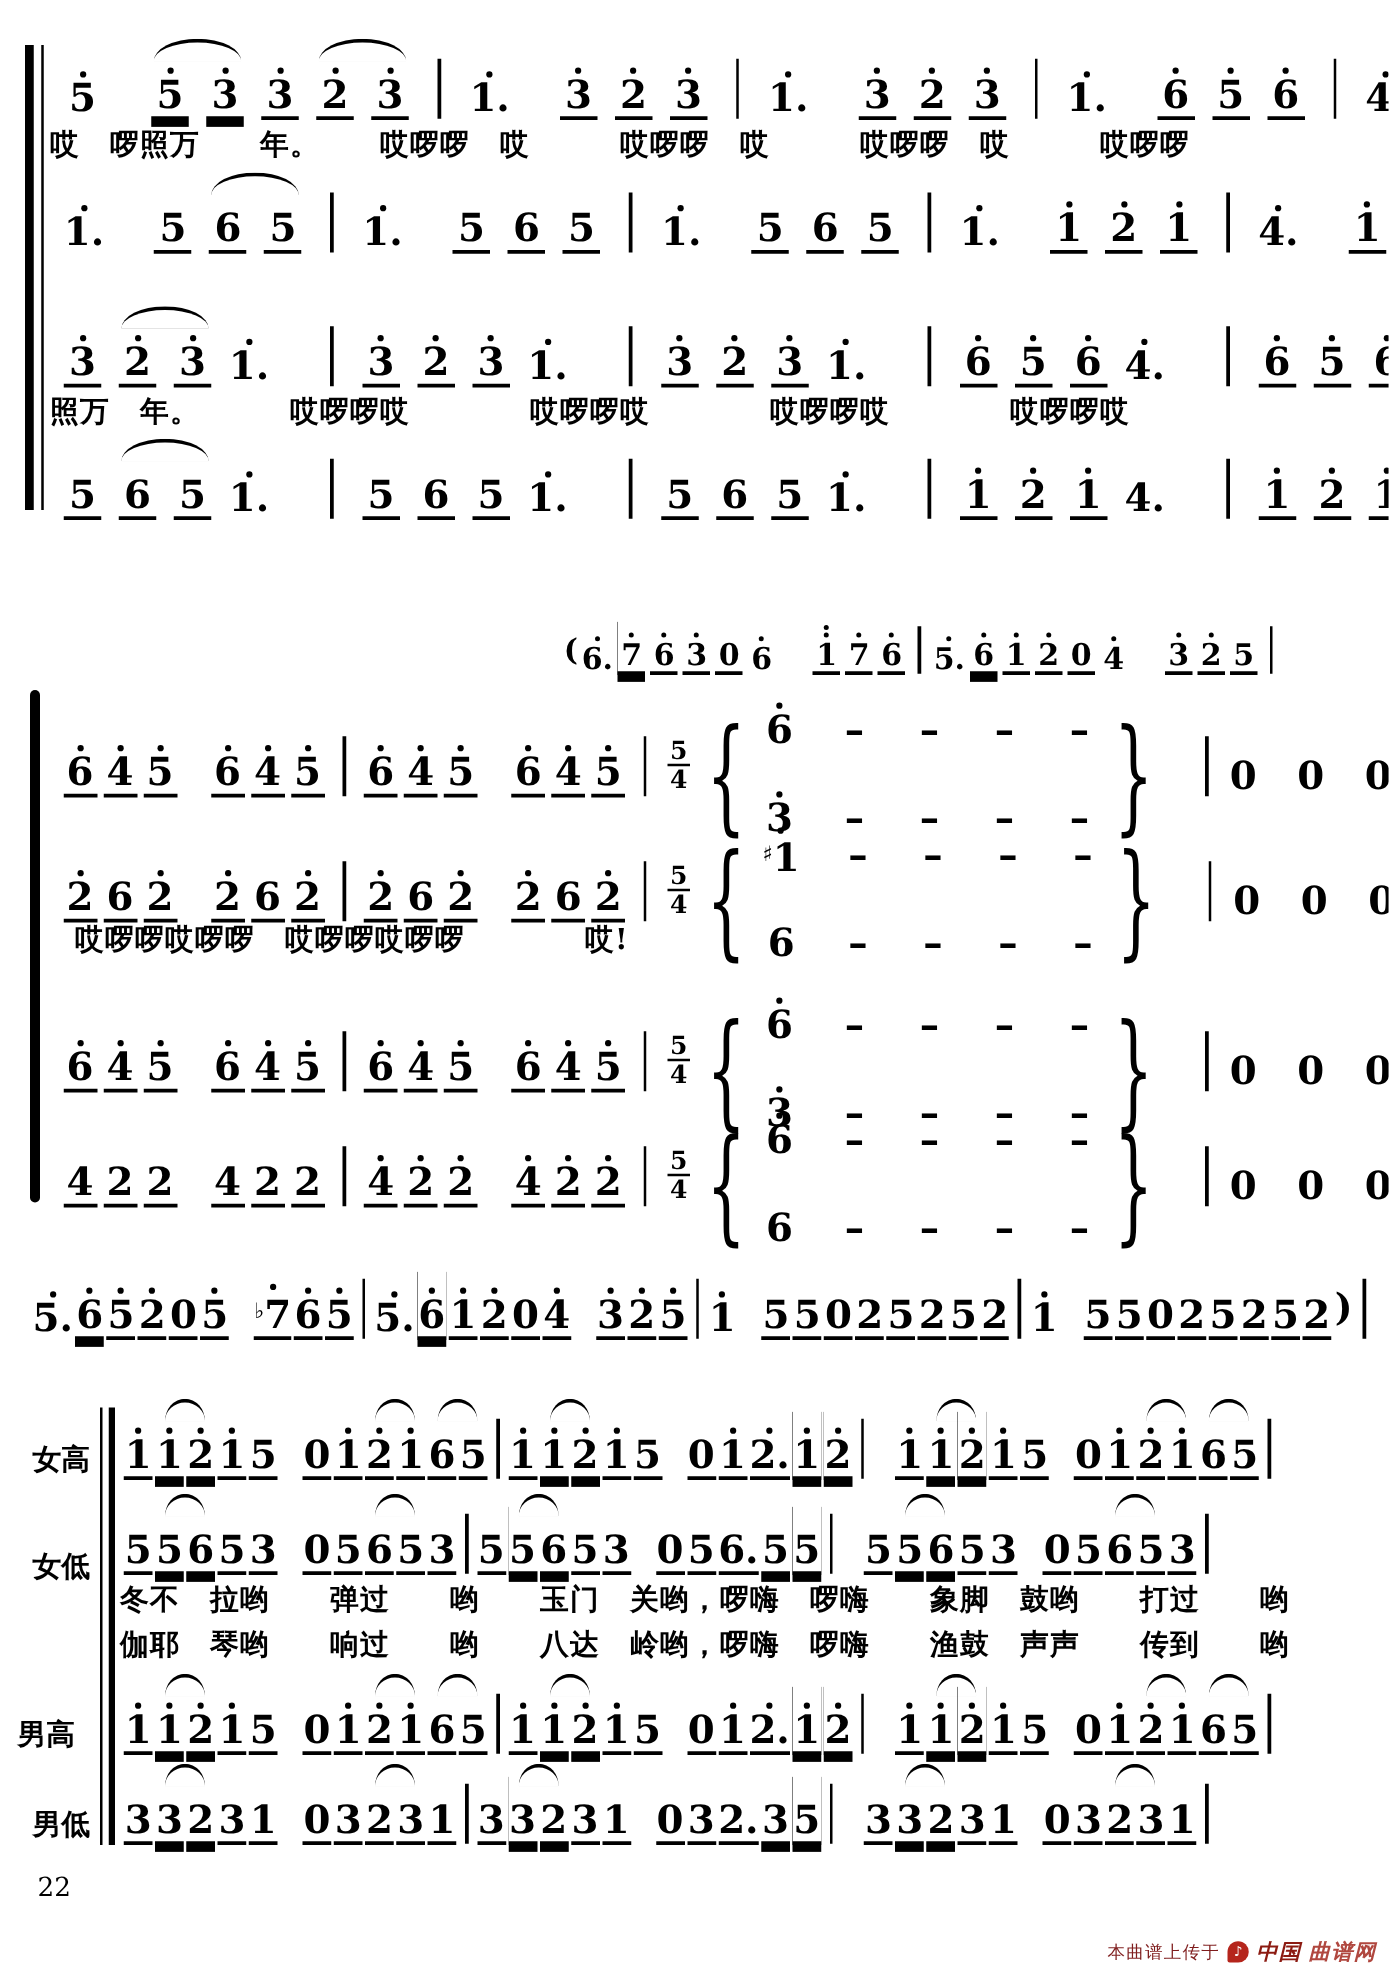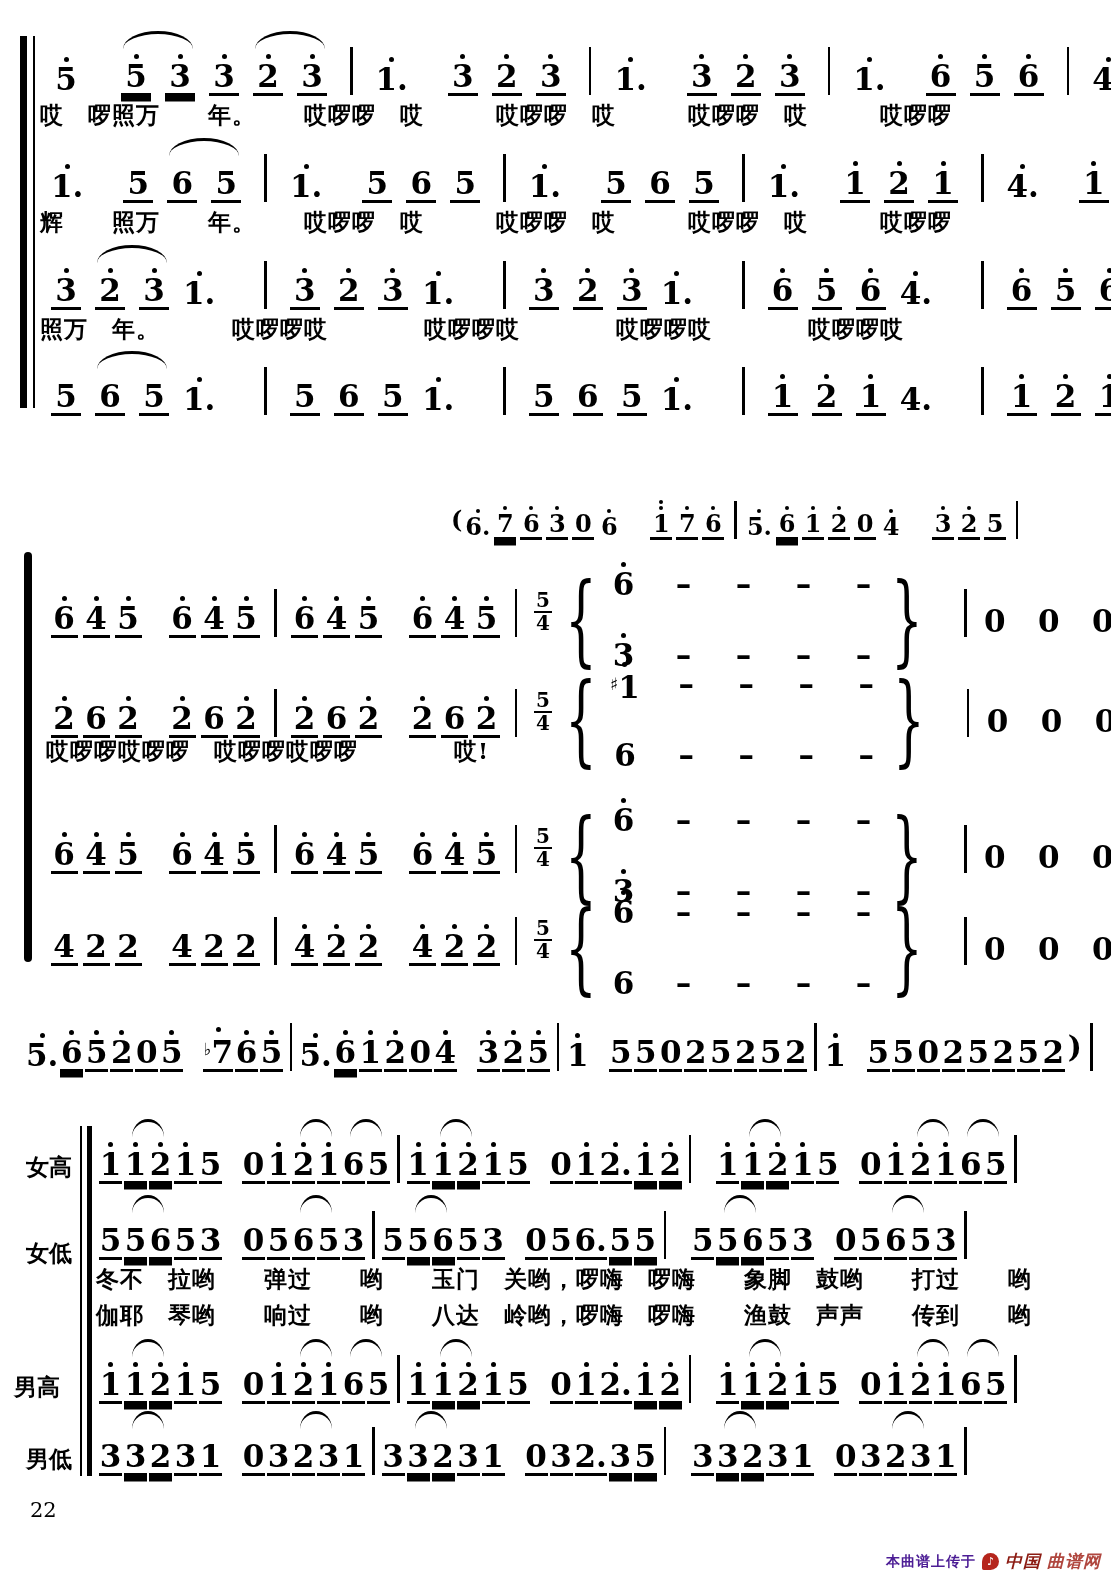--- a/index.html
+++ b/index.html
@@ -44,21 +44,21 @@
   
   .lyr{position:absolute;font-size:23px;font-weight:600;letter-spacing:1px;white-space:pre;}
   .keychange{position:absolute;font-size:26px;font-weight:bold;letter-spacing:1px;}
   
   .sysbar1{position:absolute;width:6px;border-left:7px solid #000;border-right:2.5px solid #000;}
   .sysbar2{position:absolute;width:8px;background:#000;border-radius:4px;}
   .sysbar3{position:absolute;width:5px;border-left:2.5px solid #000;border-right:5.5px solid #000;}
   .plabel{position:absolute;font-size:23px;font-weight:600;width:52px;text-align:justify;}
   .pagenum{position:absolute;font-size:21px;text-align:right;}
   .watermark{position:absolute;display:flex;align-items:center;gap:6px;font-size:14px;}
-  .wm-prefix{color:#4c1d95;font-weight:700;letter-spacing:1px;}
+  .wm-prefix{color:#7f1d1d;font-weight:400;letter-spacing:1px;}
   .wm-logo{width:17px;height:17px;border-radius:50% 50% 50% 10%;background:var(--logo-red,#b5251c);
       color:#fff;font-size:11px;display:flex;align-items:center;justify-content:center;font-weight:bold;}
   .wm-strong{color:var(--site-dark,#8c1b12);font-weight:bold;font-size:17px;font-style:italic;letter-spacing:1px;text-align:right;}
   .wm-rest{color:var(--site-red,#b0473f);font-weight:bold;font-size:17px;font-style:italic;letter-spacing:1px;}
 </style>
 </head>
 <body>
 
 <div class="sheet">
 
@@ -289,21 +289,20 @@
         <span class="gl">4.</span>
       </span>
       <span class="sp"></span>
       <span class="nt u1">
         <span class="dt">
           <i></i>
         </span>
         <span class="gl">1</span>
       </span>
     </div>
-  <div class="lyr" style="left:40px;top:207px;">辉　　照万　　年。　　哎啰啰　哎　　　哎啰啰　哎　　　哎啰啰　哎　　　哎啰啰</div>
   <div class="mline wide" style="left:44px;top:250px;">
       <span class="nt u1">
         <span class="dt">
           <i></i>
         </span>
         <span class="gl">3</span>
       </span>
       <span class="slur">
         <span class="nt u1">
           <span class="dt">
@@ -948,21 +947,21 @@
         <span class="gl">0</span>
       </span>
       <span class="sp"></span>
       <span class="nt">
         <span class="dt"></span>
         <span class="gl">0</span>
       </span>
       <span class="sp"></span>
       <span class="sp"></span>
     </div>
-  <div class="lyr" style="left:46px;top:736px;">哎啰啰哎啰啰　哎啰啰哎啰啰　　　　哎!</div>
+  <div class="lyr" style="left:60px;top:736px;">哎啰啰哎啰啰　哎啰啰哎啰啰　　　　哎!</div>
   <div class="mline mid" style="left:48px;top:788px;">
       <span class="nt u1">
         <span class="dt">
           <i></i>
         </span>
         <span class="gl">6</span>
       </span>
       <span class="nt u1">
         <span class="dt">
           <i></i>

